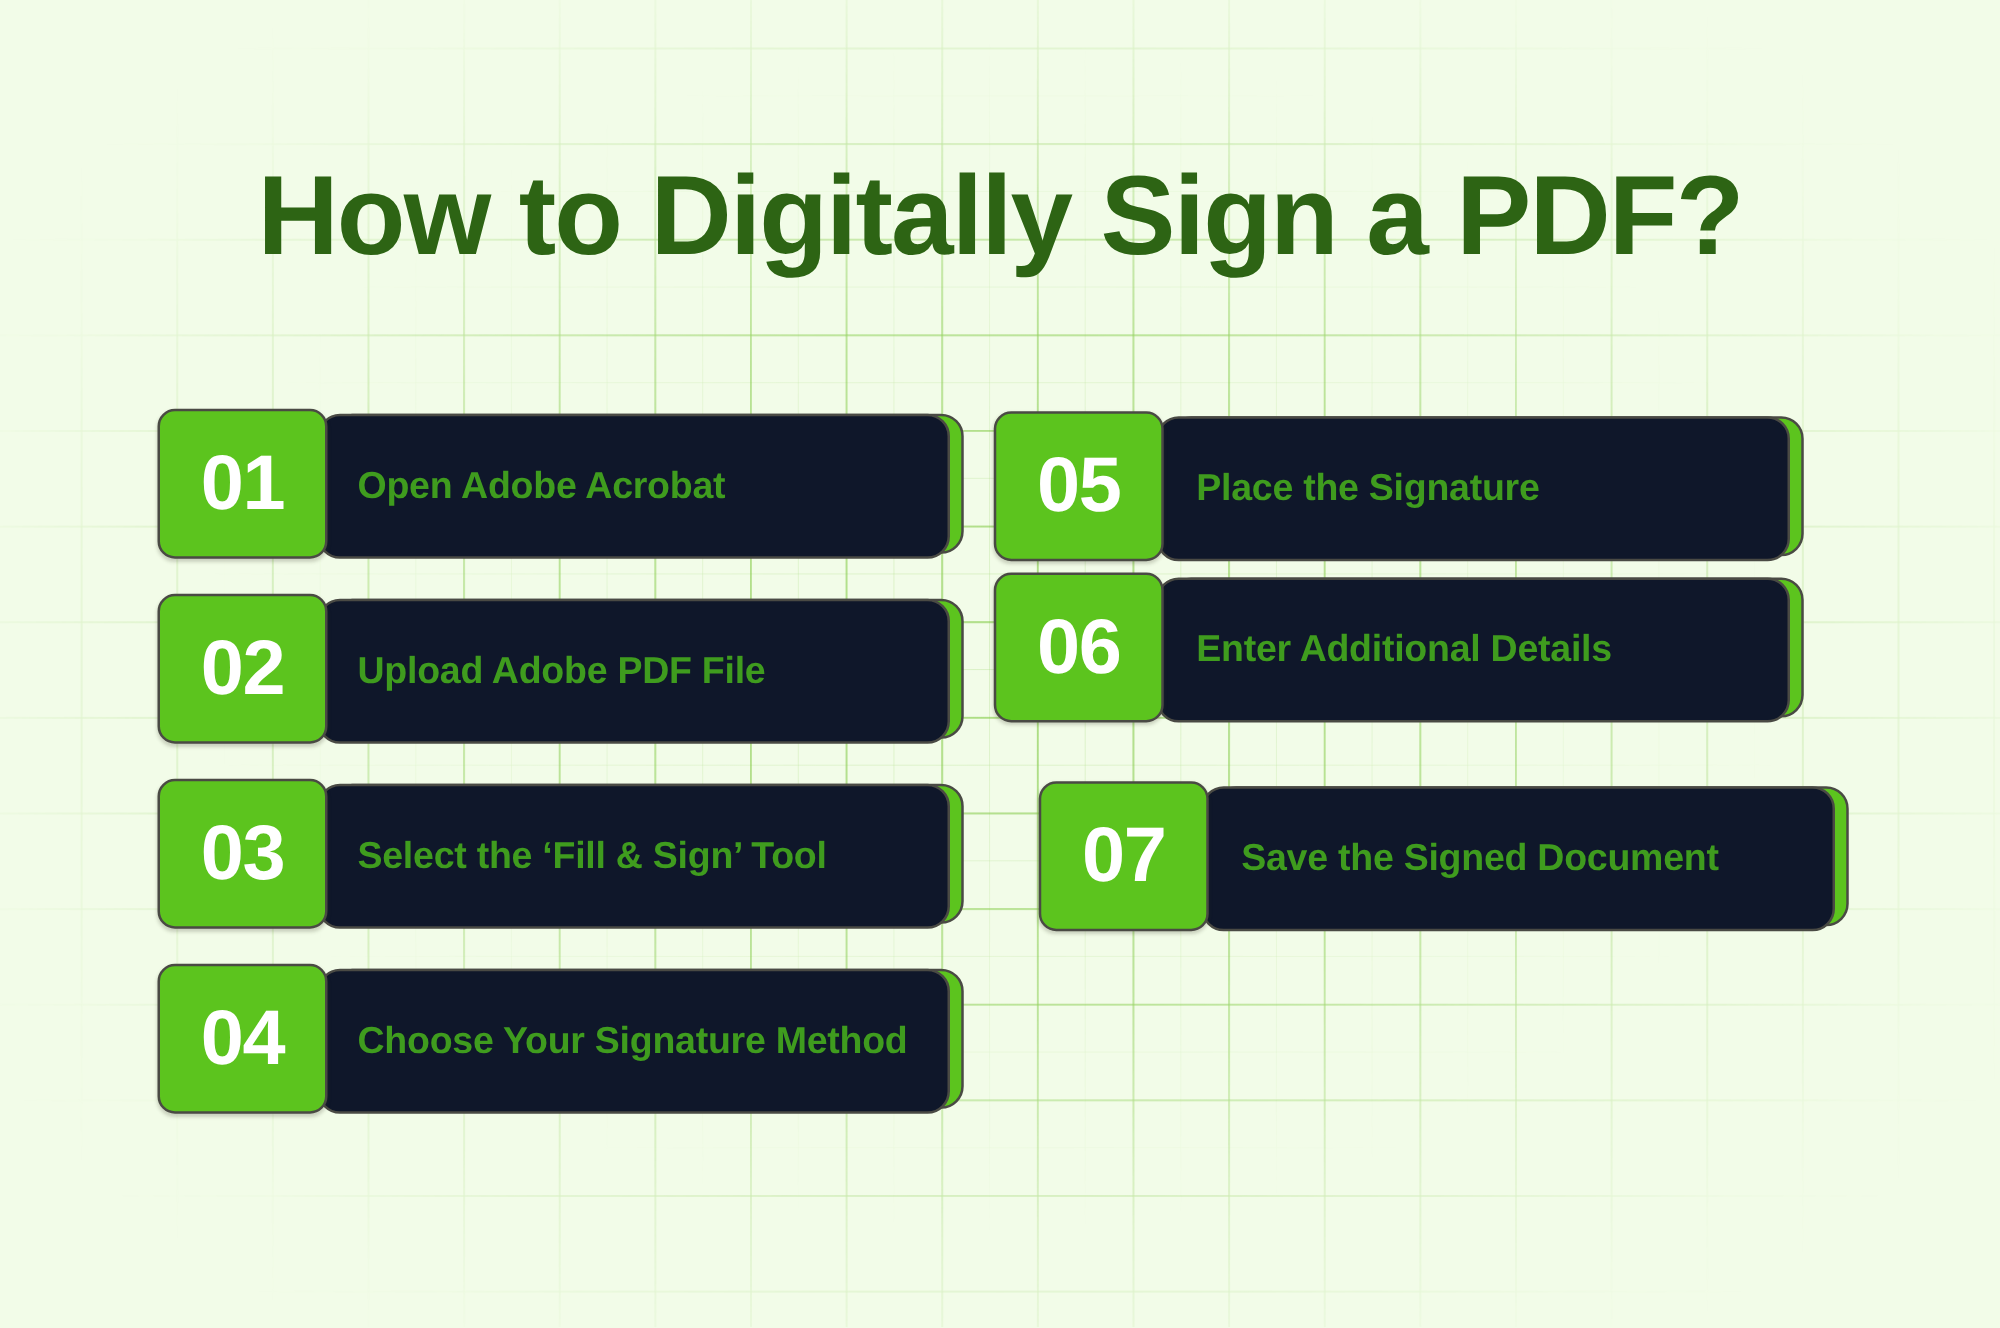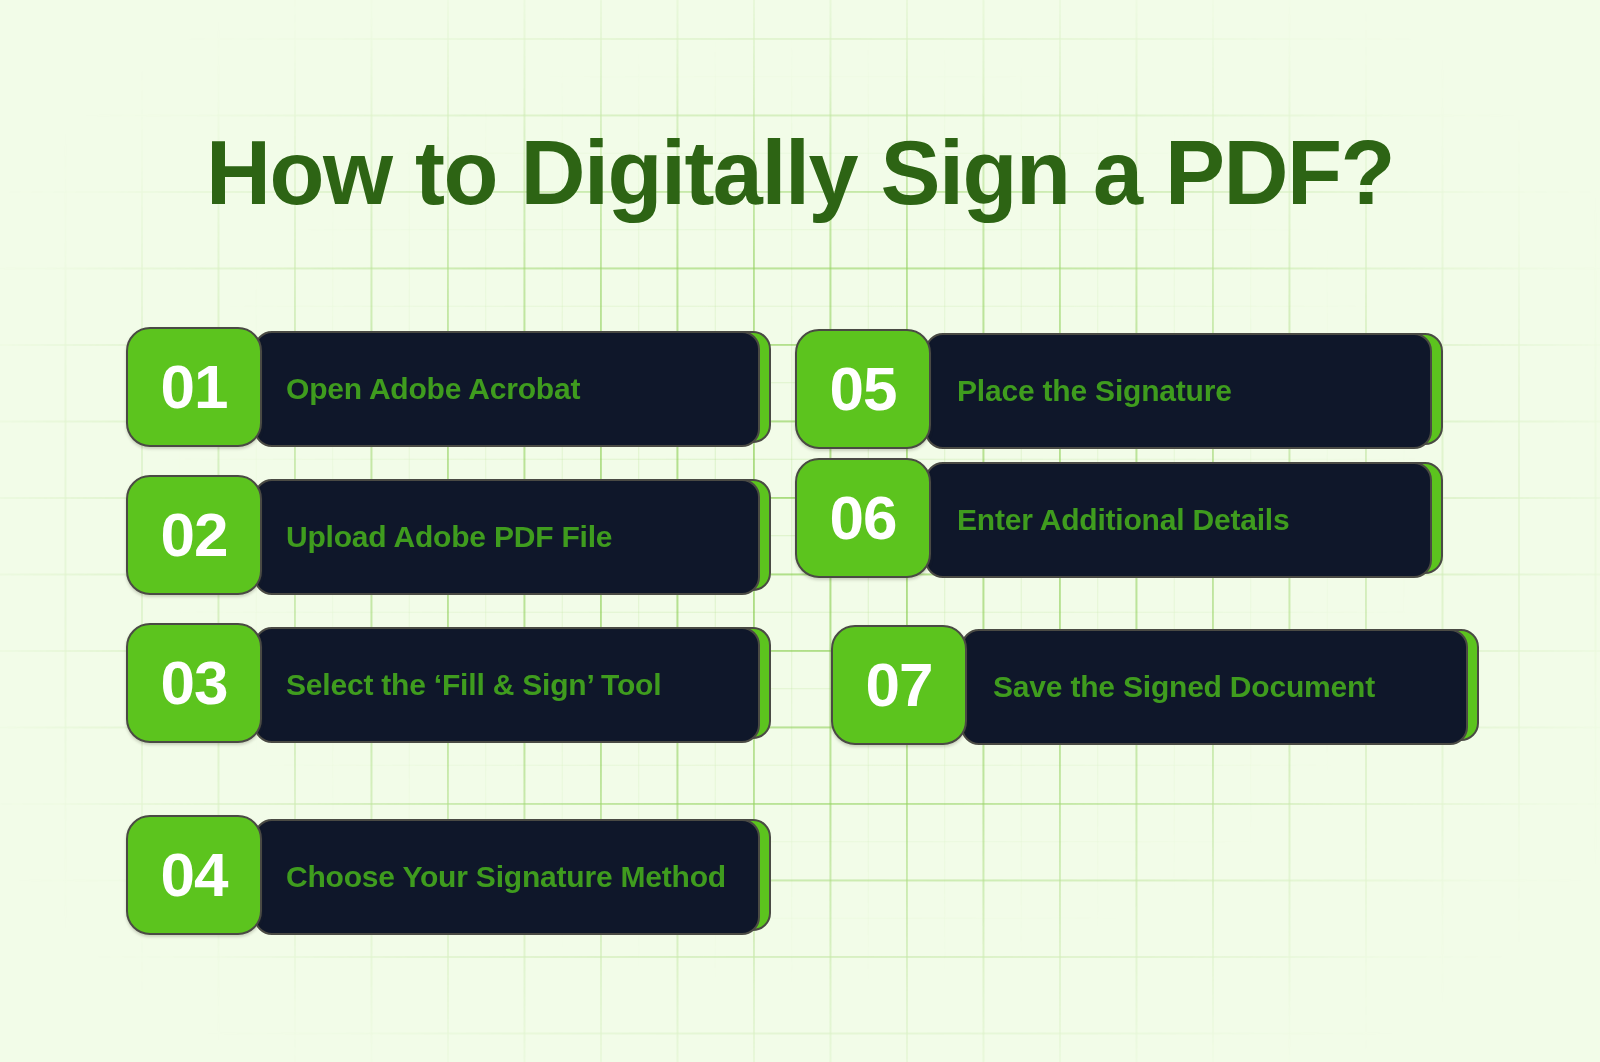--- a/index.html
+++ b/index.html
@@ -75,21 +75,21 @@
 
   .badge {
     position: absolute;
     left: 0;
     top: 0;
     width: 136px;
     height: 120px;
     box-sizing: border-box;
     background: #5cc41e;
     border: 2.5px solid #4a4a44;
-    border-radius: 24px;
+    border-radius: 14px;
     display: flex;
     align-items: center;
     justify-content: center;
     z-index: 3;
     box-shadow: 0 2px 3px rgba(60,60,40,0.22);
   }
   .badge-num {
     color: #ffffff;
     font-size: 62px;
     font-weight: bold;
@@ -180,21 +180,21 @@
       <span class="badge-num">03</span>
     </div>
     <div class="card-stack">
       <div class="card-back"></div>
       <div class="card-front">
         <span class="card-label">Select the ‘Fill &amp; Sign’ Tool</span>
       </div>
     </div>
   </div>
 
-  <div class="step-row col-left" style="top:815px;">
+  <div class="step-row col-left" style="top:771px;">
     <div class="badge">
       <span class="badge-num">04</span>
     </div>
     <div class="card-stack">
       <div class="card-back"></div>
       <div class="card-front">
         <span class="card-label">Choose Your Signature Method</span>
       </div>
     </div>
   </div>

